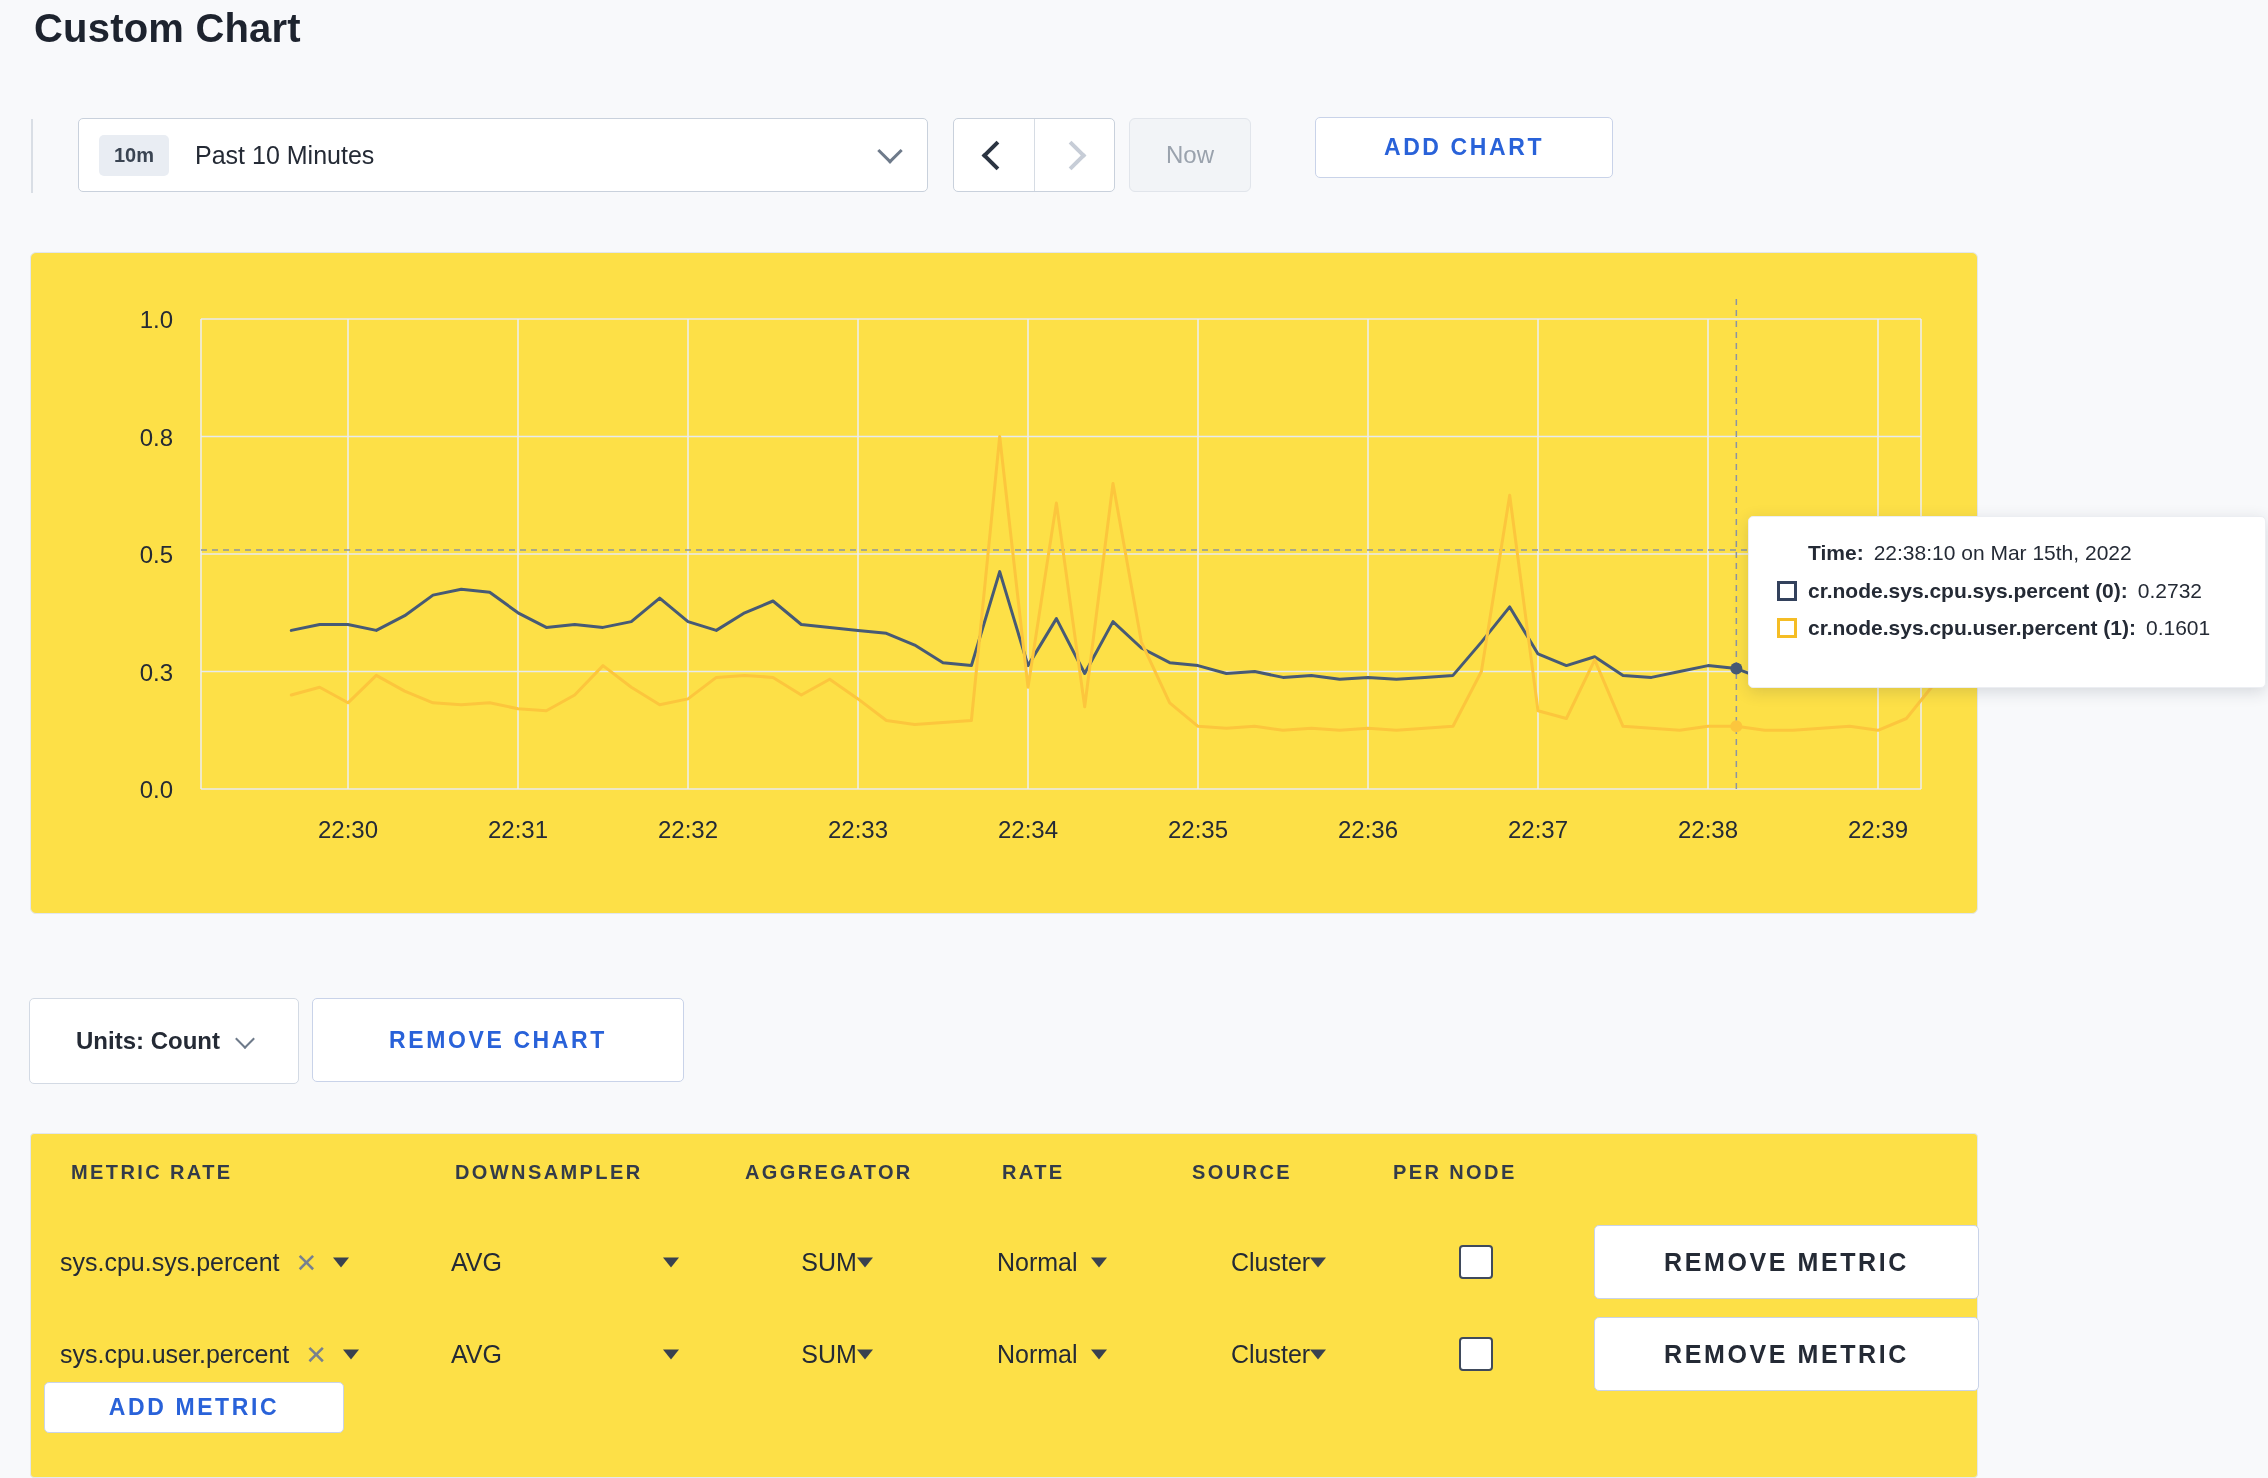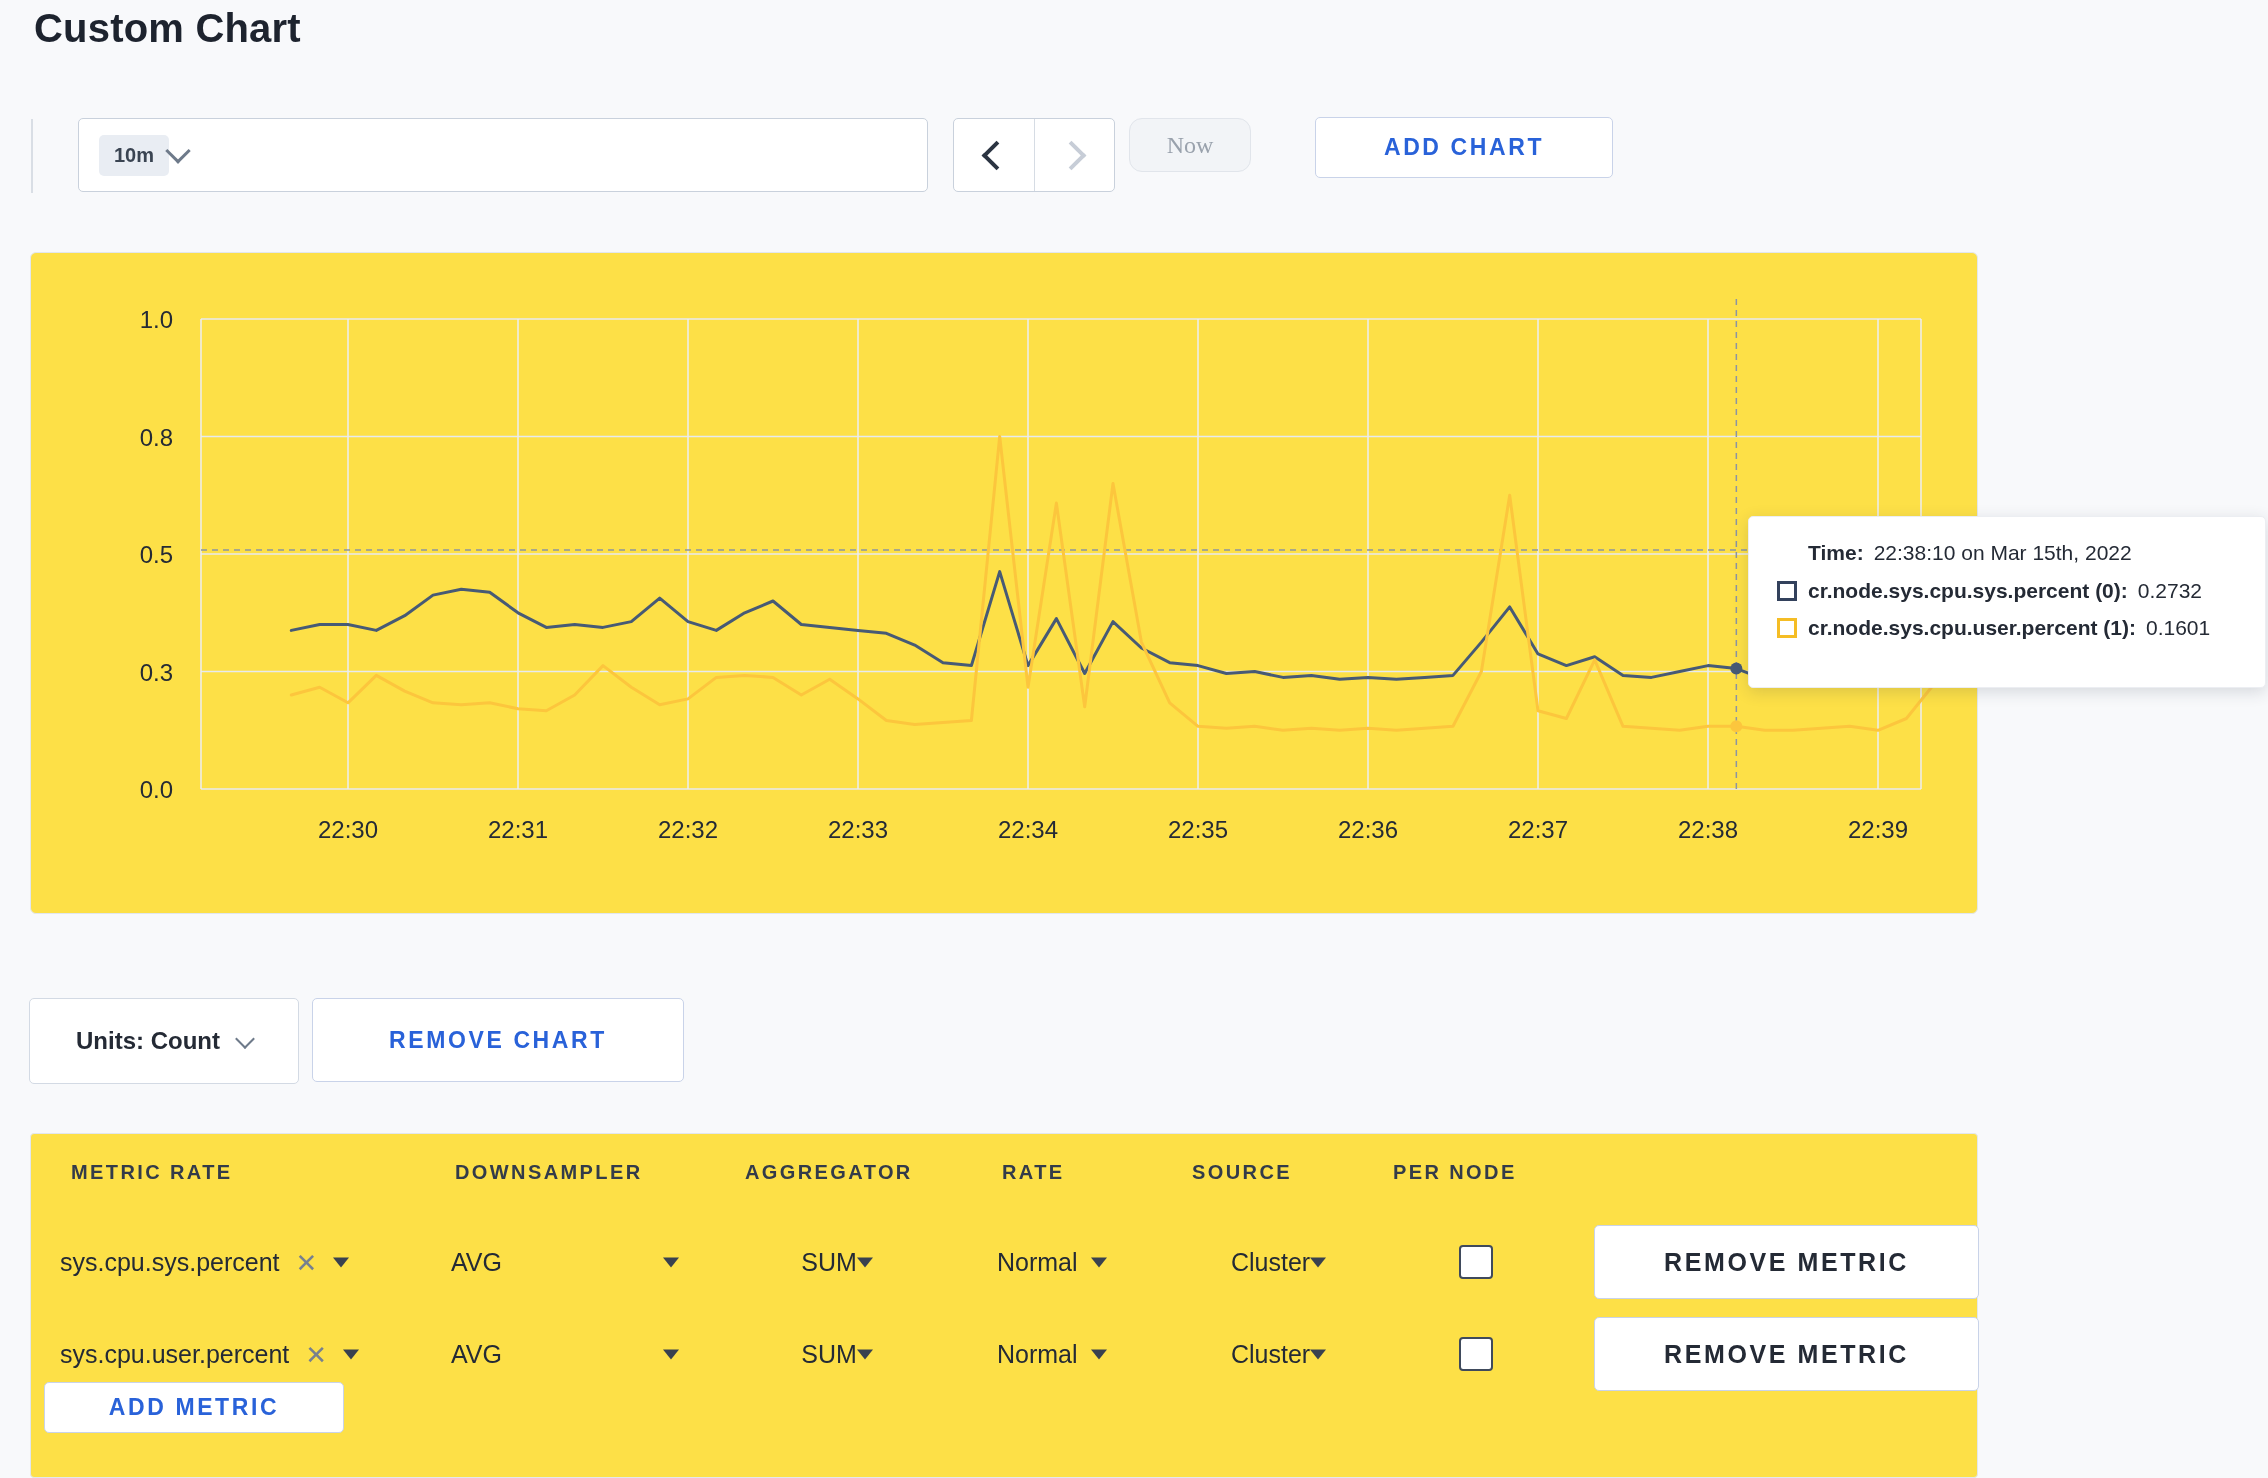--- a/index.html
+++ b/index.html
@@ -25,22 +25,22 @@
   .chev-down{width:15px;height:15px;border-right:3px solid #6e7a8a;border-bottom:3px solid #6e7a8a;transform:rotate(45deg);margin-top:-8px}
   .chev-down.small{width:12px;height:12px;border-width:2.5px;margin-top:-5px}
 
   .pager{left:953px;top:118px;width:162px;height:74px;background:#fff;border:1px solid #c9d1dc;border-radius:5px;display:flex;box-sizing:border-box}
   .pager-btn{flex:1;display:flex;align-items:center;justify-content:center;cursor:pointer}
   .pager-btn + .pager-btn{border-left:1px solid #d6dce4}
   .chev-left{width:17px;height:17px;border-left:4px solid #2b3442;border-bottom:4px solid #2b3442;transform:rotate(45deg);margin-left:6px}
   .chev-right{width:17px;height:17px;border-left:4px solid #c7cdd7;border-bottom:4px solid #c7cdd7;transform:rotate(-135deg);margin-right:6px}
 
   .now-btn{
-    left:1129px;top:118px;width:122px;height:54px;background:#f2f4f7;border:1px solid #e1e5eb;
-    border-radius:13px;font-size:24px;color:#9aa2ad;font-family:Liberation Serif, serif;cursor:pointer
+    left:1129px;top:118px;width:122px;height:74px;background:#f2f4f7;border:1px solid #e1e5eb;
+    border-radius:6px;font-size:24px;color:#9aa2ad;font-family:Liberation Sans, sans-serif;cursor:pointer
   }
   .blue-btn{
     background:#fff;border:1px solid #c9d3e9;border-radius:5px;color:#2962d9;
     font-weight:700;letter-spacing:2.6px;font-size:23px;font-family:inherit;
     display:flex;align-items:center;justify-content:center;cursor:pointer;box-sizing:border-box
   }
   .add-chart{left:1315px;top:117px;width:298px;height:61px}
 
   .chart-card{left:30px;top:252px;width:1948px;height:662px}
   svg text.axis{font-family:"Liberation Sans",sans-serif;font-size:24px;fill:#242a35}
@@ -85,20 +85,21 @@
 <body>
 
 <div>
 
   <div class="page-title">Custom Chart</div>
 
   <div class="abs tb-divider"></div>
 
   <div class="time-select abs">
     <span class="chip">10m</span>
+    <span class="time-label">Past 10 Minutes</span>
     <span class="chev-down"></span>
   </div>
 
   <div class="pager abs">
     <div class="pager-btn">
       <span class="chev-left"></span>
     </div>
     <div class="pager-btn">
       <span class="chev-right"></span>
     </div>

